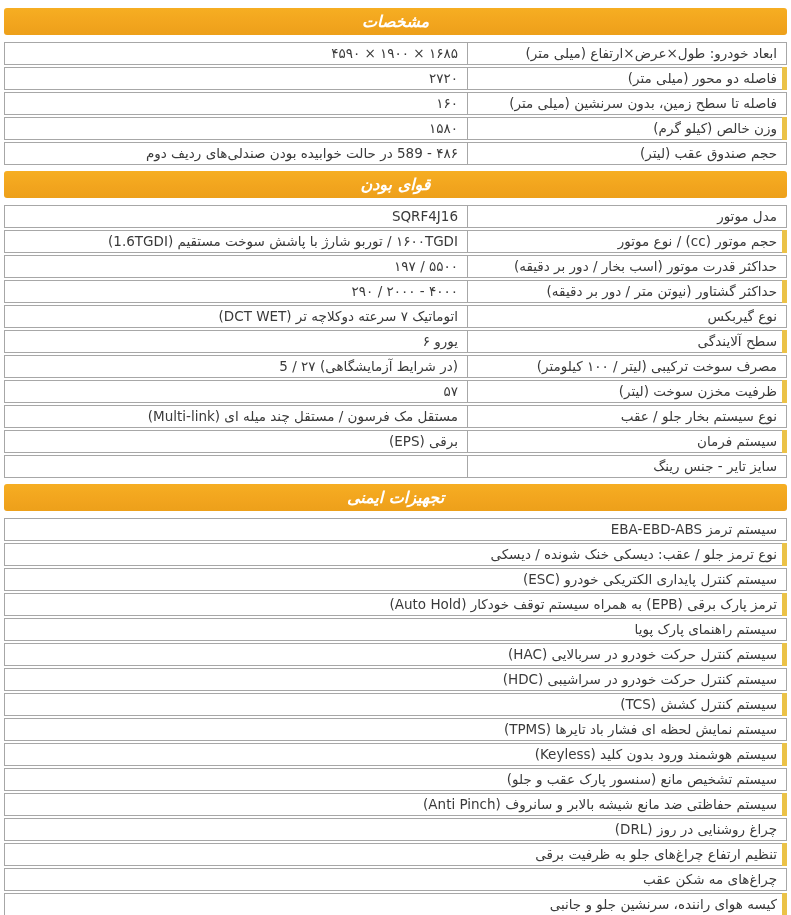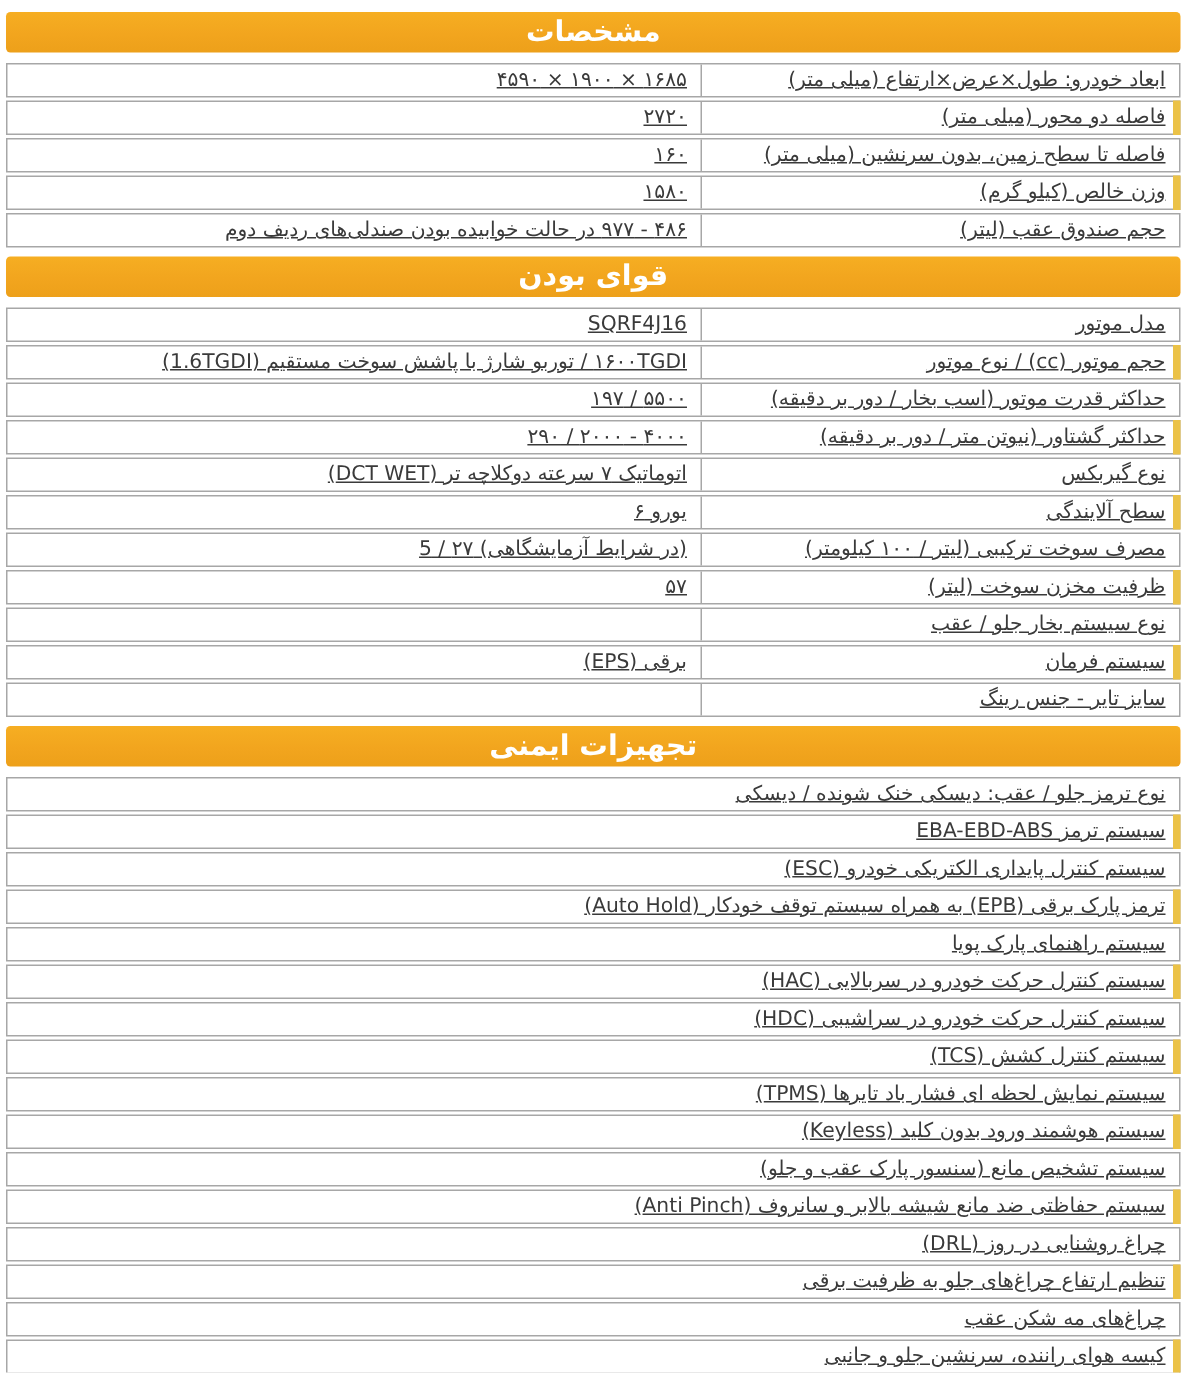--- a/index.html
+++ b/index.html
@@ -16,23 +16,24 @@
   }
   .page { padding: 8px 4px 0 4px; }
 
   .sec-header {
     height: 27px;
     line-height: 27px;
     background: linear-gradient(180deg, #f6ae22 0%, #f2a51e 55%, #eda01a 100%);
     border-radius: 3px;
     text-align: center;
     color: #ffffff;
-    font-size: 19px;
+    font-size: 16px;
     font-weight: bold;
     margin-bottom: 7px;
+    font-style: italic;
   }
 
   .spec-table { margin-bottom: 6px; }
 
   .row {
     position: relative;
     display: flex;
     align-items: stretch;
     height: 21px;
     border: 1px solid #a7a7a7;
@@ -52,21 +53,20 @@
     inset-inline-start: -1px; 
     width: 5px;
     background: #ebc247;
   }
 
   .cell {
     line-height: 21px;
     white-space: nowrap;
     padding: 0 9px;
     overflow: hidden;
-    text-decoration: underline;
   }
   .cell.label {
     width: 300px;            
     border-inline-end: 1px solid #a7a7a7; 
     flex: none;
   }
   .cell.value { flex: 1; }
   .row.single .cell { width: auto; flex: 1; border: none; }
 </style>
 </head>
@@ -89,21 +89,21 @@
     <div class="row">
       <div class="cell label">فاصله تا سطح زمین، بدون سرنشین (میلی متر)</div>
       <div class="cell value">۱۶۰</div>
     </div>
     <div class="row">
       <div class="cell label">وزن خالص (کیلو گرم)</div>
       <div class="cell value">۱۵۸۰</div>
     </div>
     <div class="row">
       <div class="cell label">حجم صندوق عقب (لیتر)</div>
-      <div class="cell value">۴۸۶ - ۹۷۷ در حالت خوابیده بودن صندلی‌های ردیف دوم</div>
+      <div class="cell value">۴۸۶ - 589 در حالت خوابیده بودن صندلی‌های ردیف دوم</div>
     </div>
   </div>
 
   <div class="sec-header">
     <span>قوای بودن</span>
   </div>
   <div class="spec-table">
     <div class="row">
       <div class="cell label">مدل موتور</div>
       <div class="cell value">SQRF4J16</div>
@@ -131,41 +131,42 @@
     <div class="row">
       <div class="cell label">مصرف سوخت ترکیبی (لیتر / ۱۰۰ کیلومتر)</div>
       <div class="cell value">(در شرایط آزمایشگاهی) ۲۷ / 5</div>
     </div>
     <div class="row">
       <div class="cell label">ظرفیت مخزن سوخت (لیتر)</div>
       <div class="cell value">۵۷</div>
     </div>
     <div class="row">
       <div class="cell label">نوع سیستم بخار جلو / عقب</div>
+      <div class="cell value">مستقل مک فرسون / مستقل چند میله ای (Multi-link)</div>
     </div>
     <div class="row">
       <div class="cell label">سیستم فرمان</div>
       <div class="cell value">برقی (EPS)</div>
     </div>
     <div class="row">
       <div class="cell label">سایز تایر - جنس رینگ</div>
     </div>
   </div>
 
   <div class="sec-header">
     <span>تجهیزات ایمنی</span>
   </div>
   <div class="spec-table">
     <div class="row single">
+      <div class="cell">سیستم ترمز EBA-EBD-ABS</div>
+    </div>
+    <div class="row single">
       <div class="cell">نوع ترمز جلو / عقب: دیسکی خنک شونده / دیسکی</div>
     </div>
     <div class="row single">
-      <div class="cell">سیستم ترمز EBA-EBD-ABS</div>
-    </div>
-    <div class="row single">
       <div class="cell">سیستم کنترل پایداری الکتریکی خودرو (ESC)</div>
     </div>
     <div class="row single">
       <div class="cell">ترمز پارک برقی (EPB) به همراه سیستم توقف خودکار (Auto Hold)</div>
     </div>
     <div class="row single">
       <div class="cell">سیستم راهنمای پارک پویا</div>
     </div>
     <div class="row single">
       <div class="cell">سیستم کنترل حرکت خودرو در سربالایی (HAC)</div>

